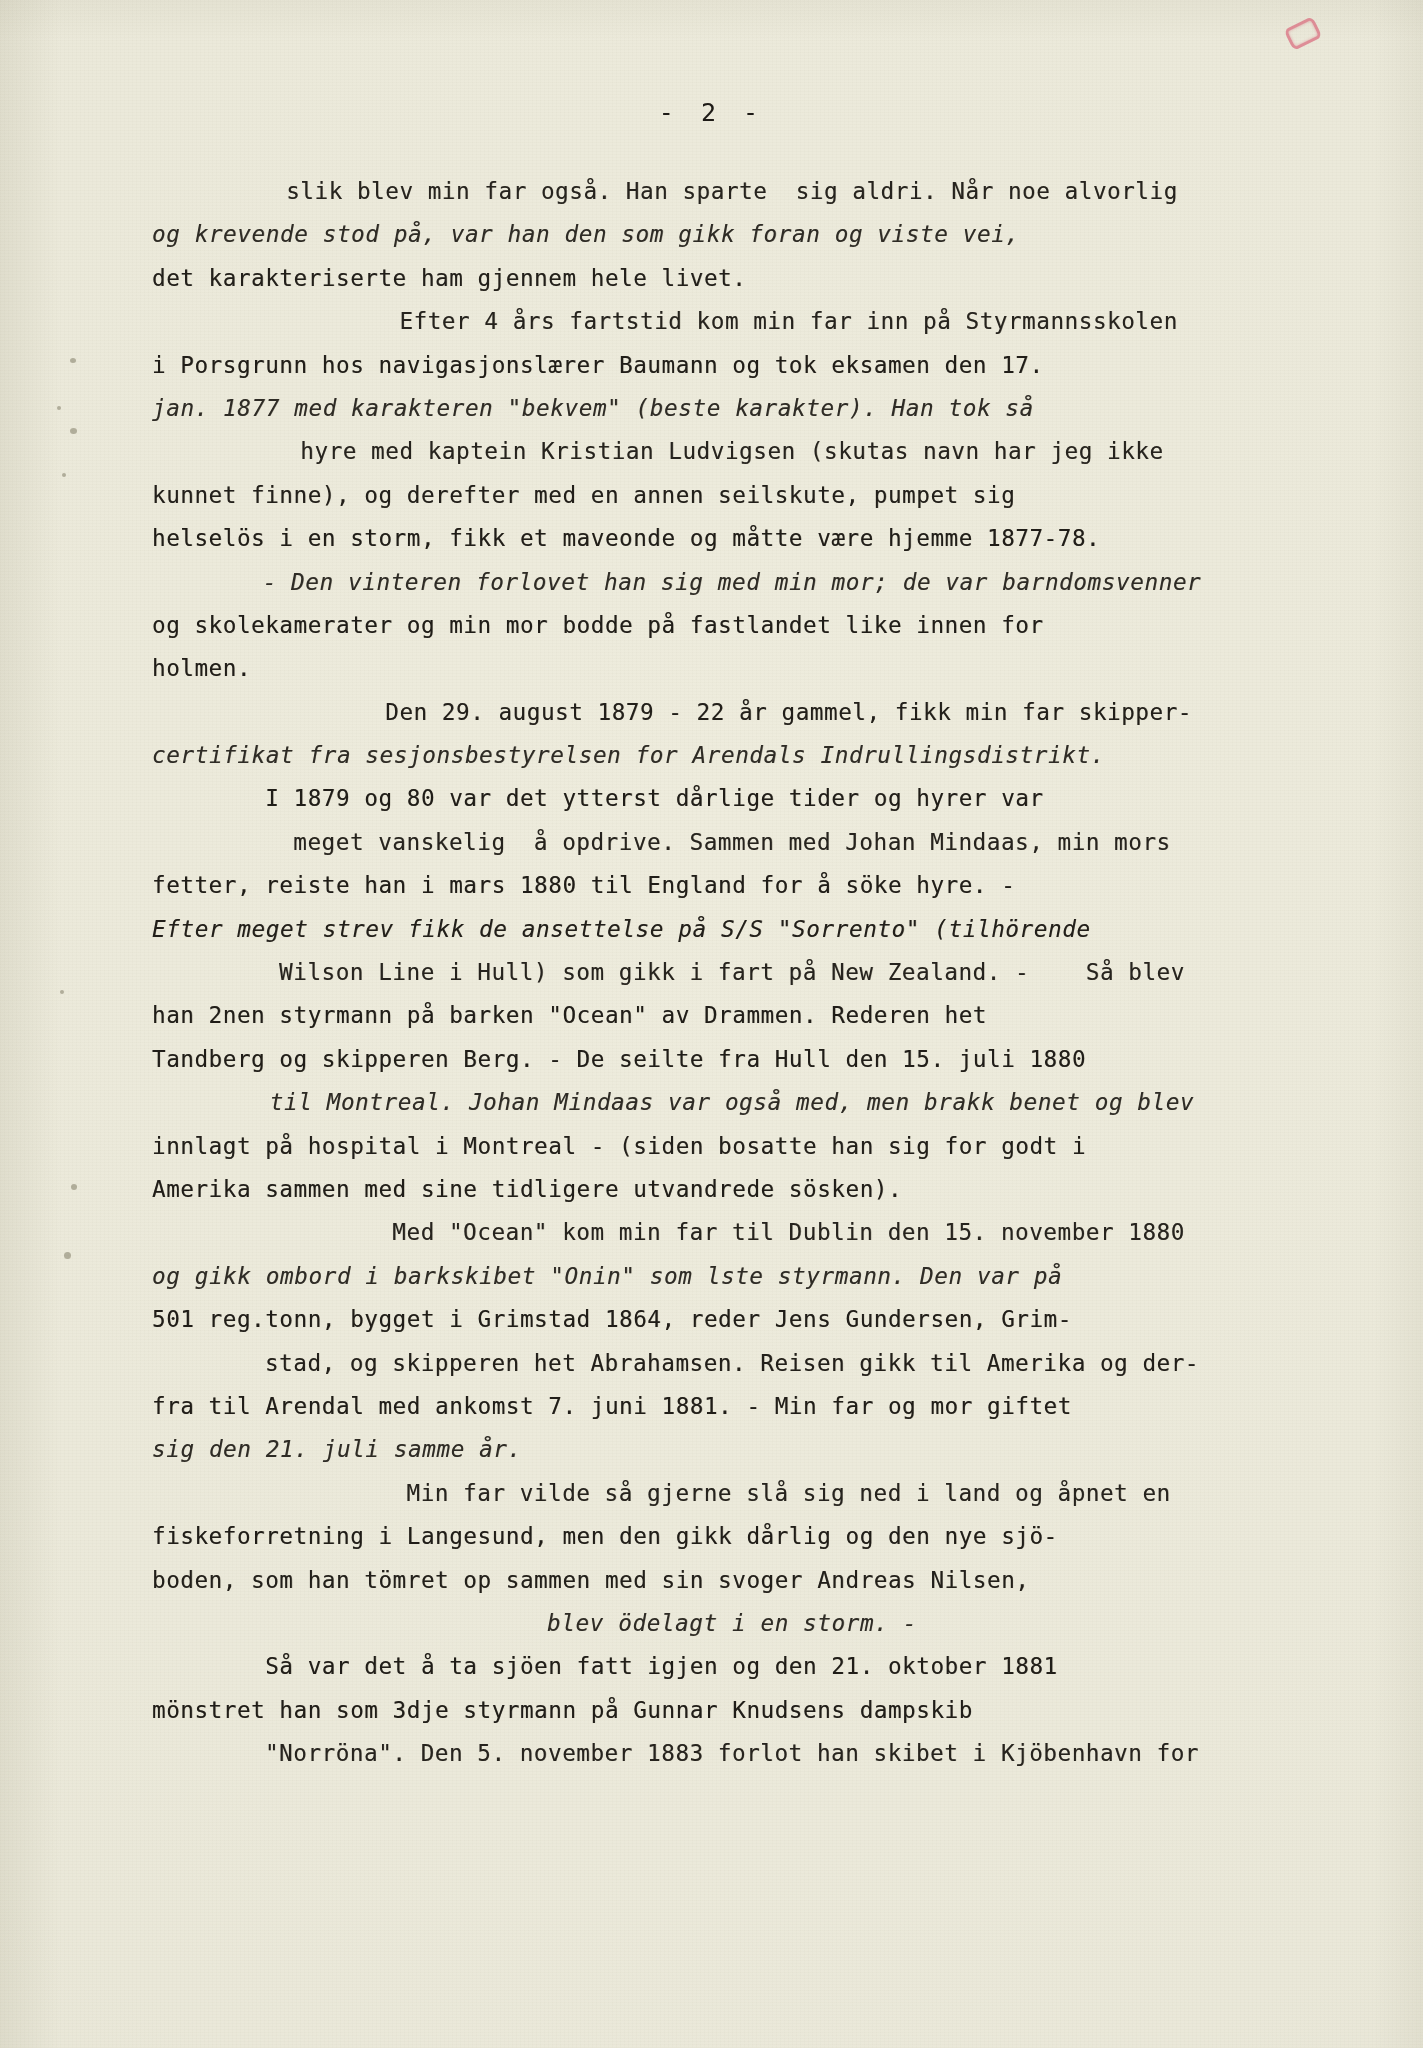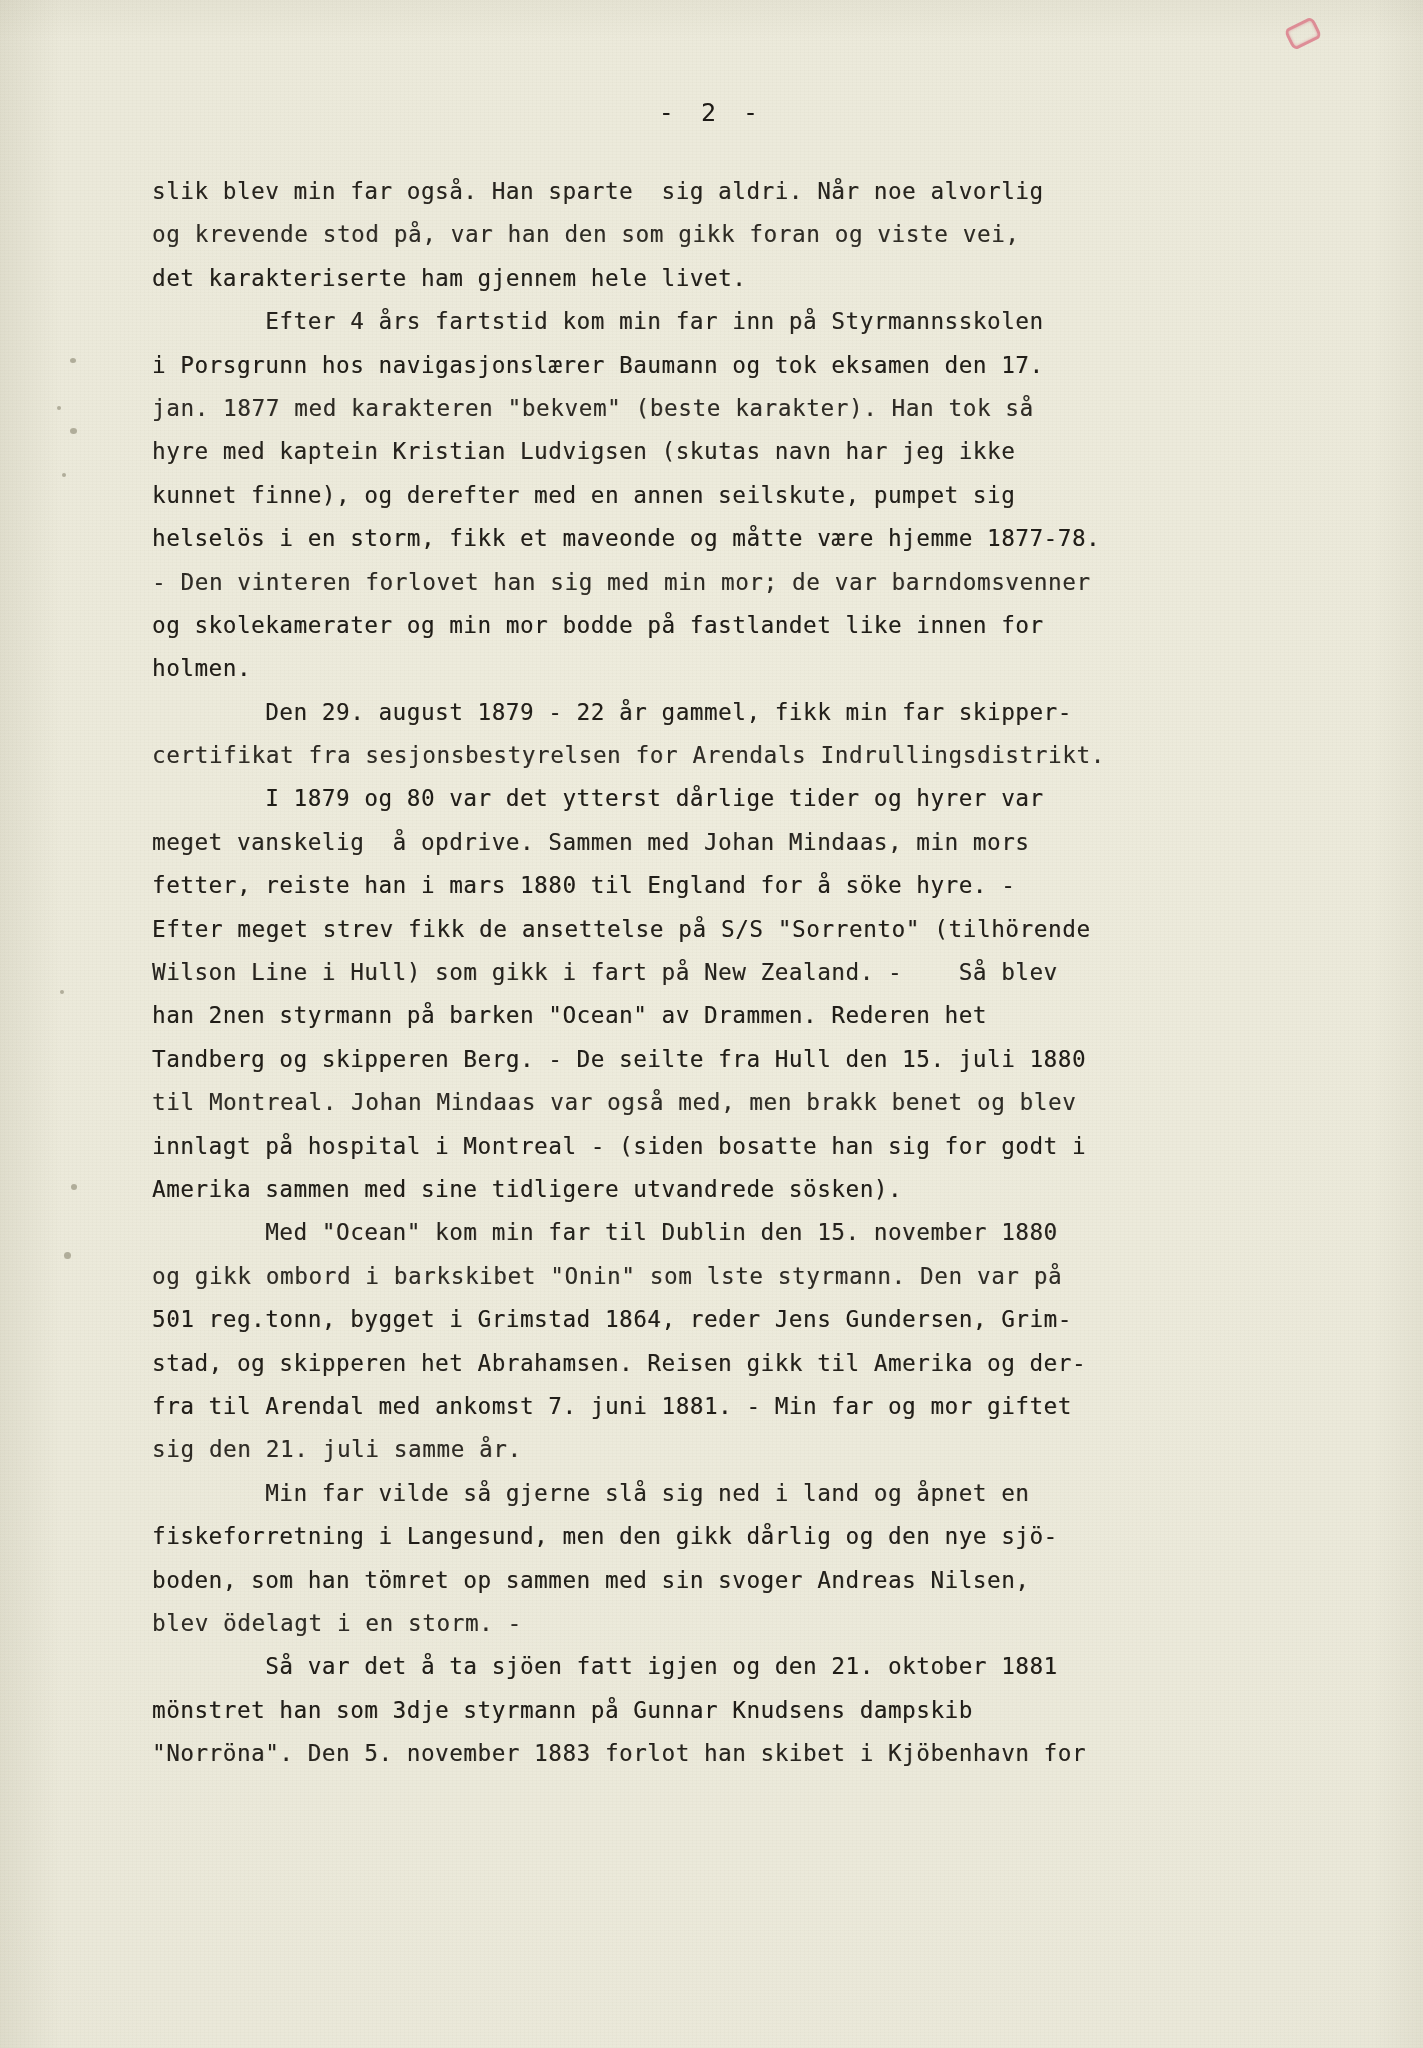--- a/index.html
+++ b/index.html
@@ -89,22 +89,22 @@
     white-space: pre;
     font-family: "DejaVu Sans Mono", "Liberation Mono", monospace;
   }
   .tline {
     display: block;
     white-space: pre;
     height: 43.4px;
     text-shadow: 0.35px 0.35px 0.45px rgba(40,35,25,0.45);
   }
   
-  .tline:nth-child(3n+1) { opacity: 0.97; }
-  .tline:nth-child(4n+2) { opacity: 0.93; letter-spacing: 0.62px; }
+  .tline:nth-child(3n+1) { opacity: 0.97; text-align: center; }
+  .tline:nth-child(4n+2) { opacity: 0.93; letter-spacing: 0.62px; font-style: italic; }
   .tline:nth-child(5n+3) { opacity: 0.99; }
 </style>
 </head>
 <body>
 
 <div id="page">
 
   <div id="grain"></div>
   <div id="edge-shade"></div>
 

